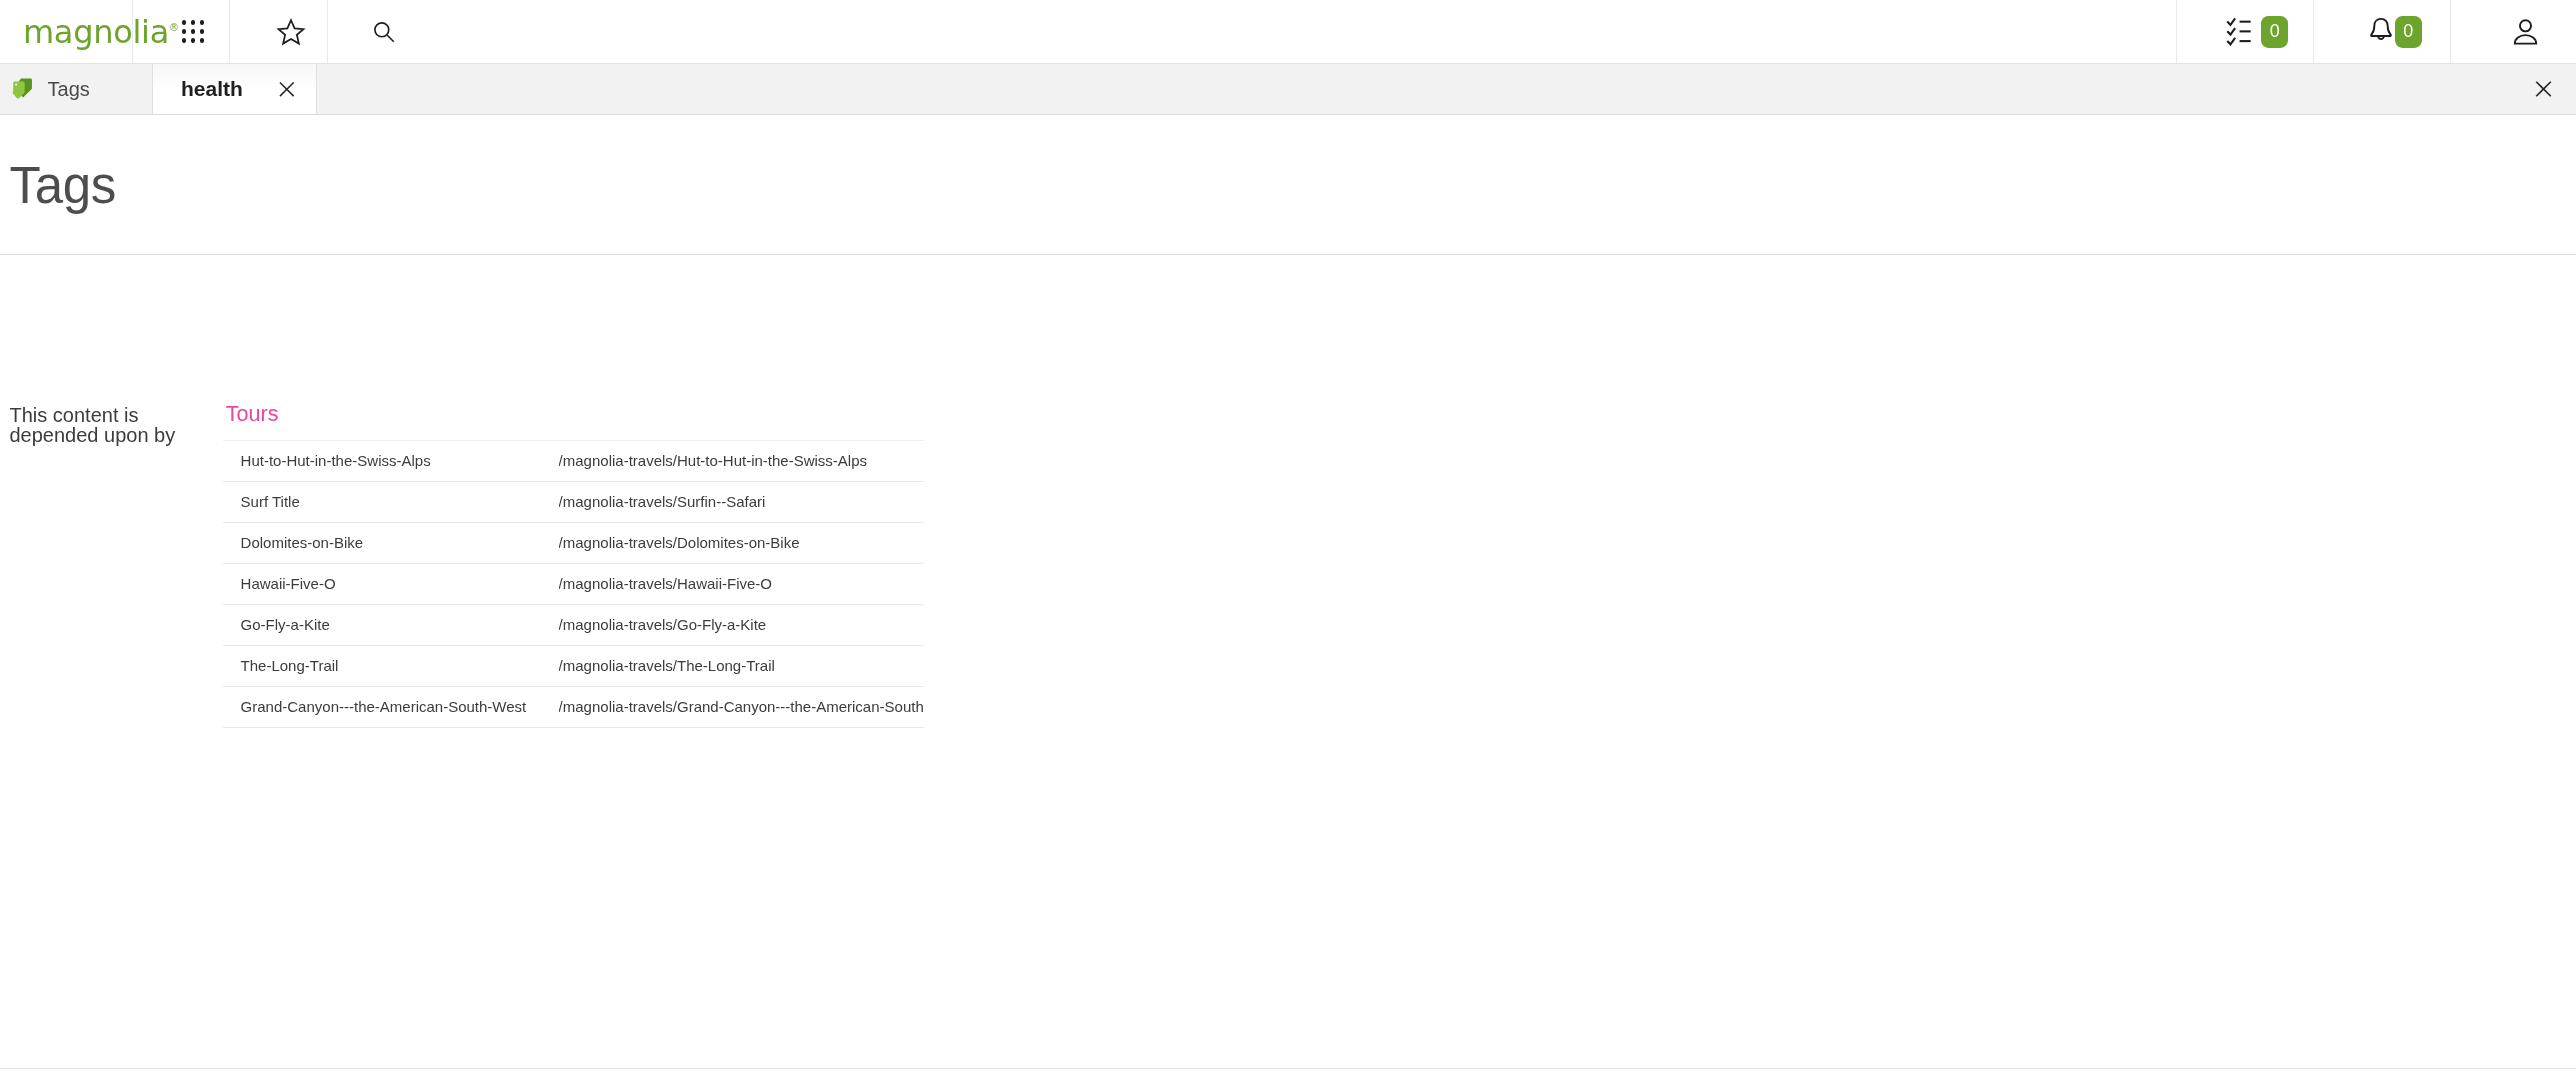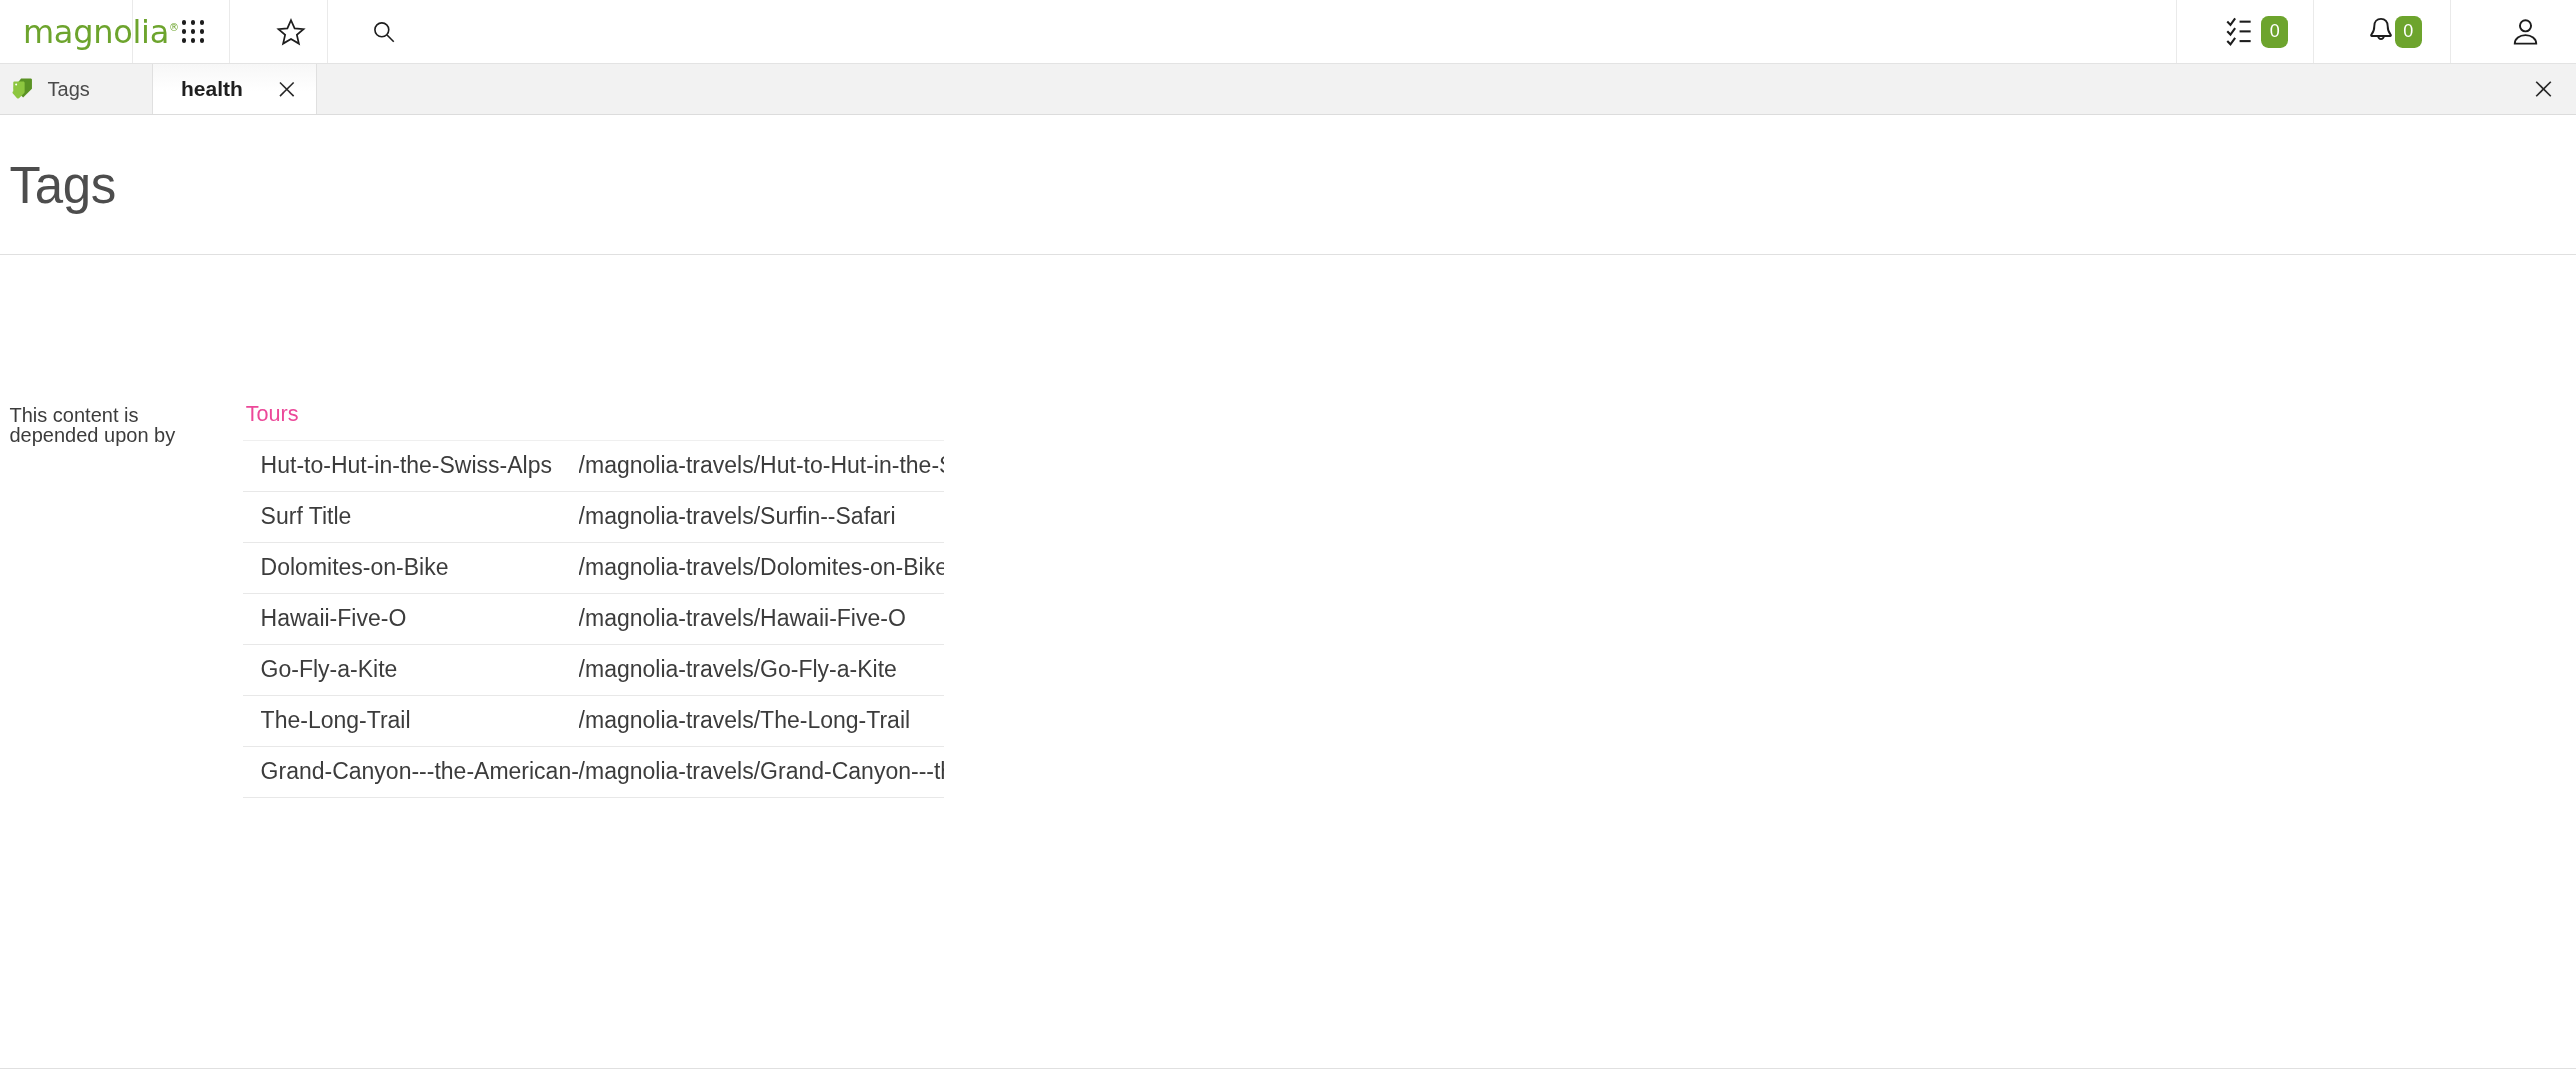--- a/index.html
+++ b/index.html
@@ -210,21 +210,20 @@
     height: 1.4px;
     background: #e0e0e0;
   }
 
   .field-row {
     position: absolute;
     left: 0; top: 288px;
     width: 2576px;
     display: flex;
     align-items: flex-start;
-    gap: 20px;
   }
   .field-label {
     width: 223px;
     padding-left: 9.5px;
     box-sizing: border-box;
     font-size: 20px;
     color: #3c3c3c;
     line-height: 1;
     padding-top: 2px;
   }
@@ -241,21 +240,21 @@
   .dep-table {
     width: 699px;
     border-collapse: collapse;
     table-layout: fixed;
     overflow: hidden;
   }
   .dep-table td {
     border-top: 1.4px solid #e8e8e8;
     border-bottom: 1.4px solid #e8e8e8;
     padding: 11.5px 0 11.5px 17.6px;
-    font-size: 23px;
+    font-size: 15px;
     color: #3c3c3c;
     white-space: nowrap;
     overflow: hidden;
     height: 15px;
     box-sizing: content-box;
     vertical-align: middle;
   }
   .dep-table tr td:first-child { width: 318px; }
   .dep-table tr td:last-child  { width: 365px; padding-left: 0; }
   .dep-table tr:first-child td { border-top: 1.4px solid #efefef; }

